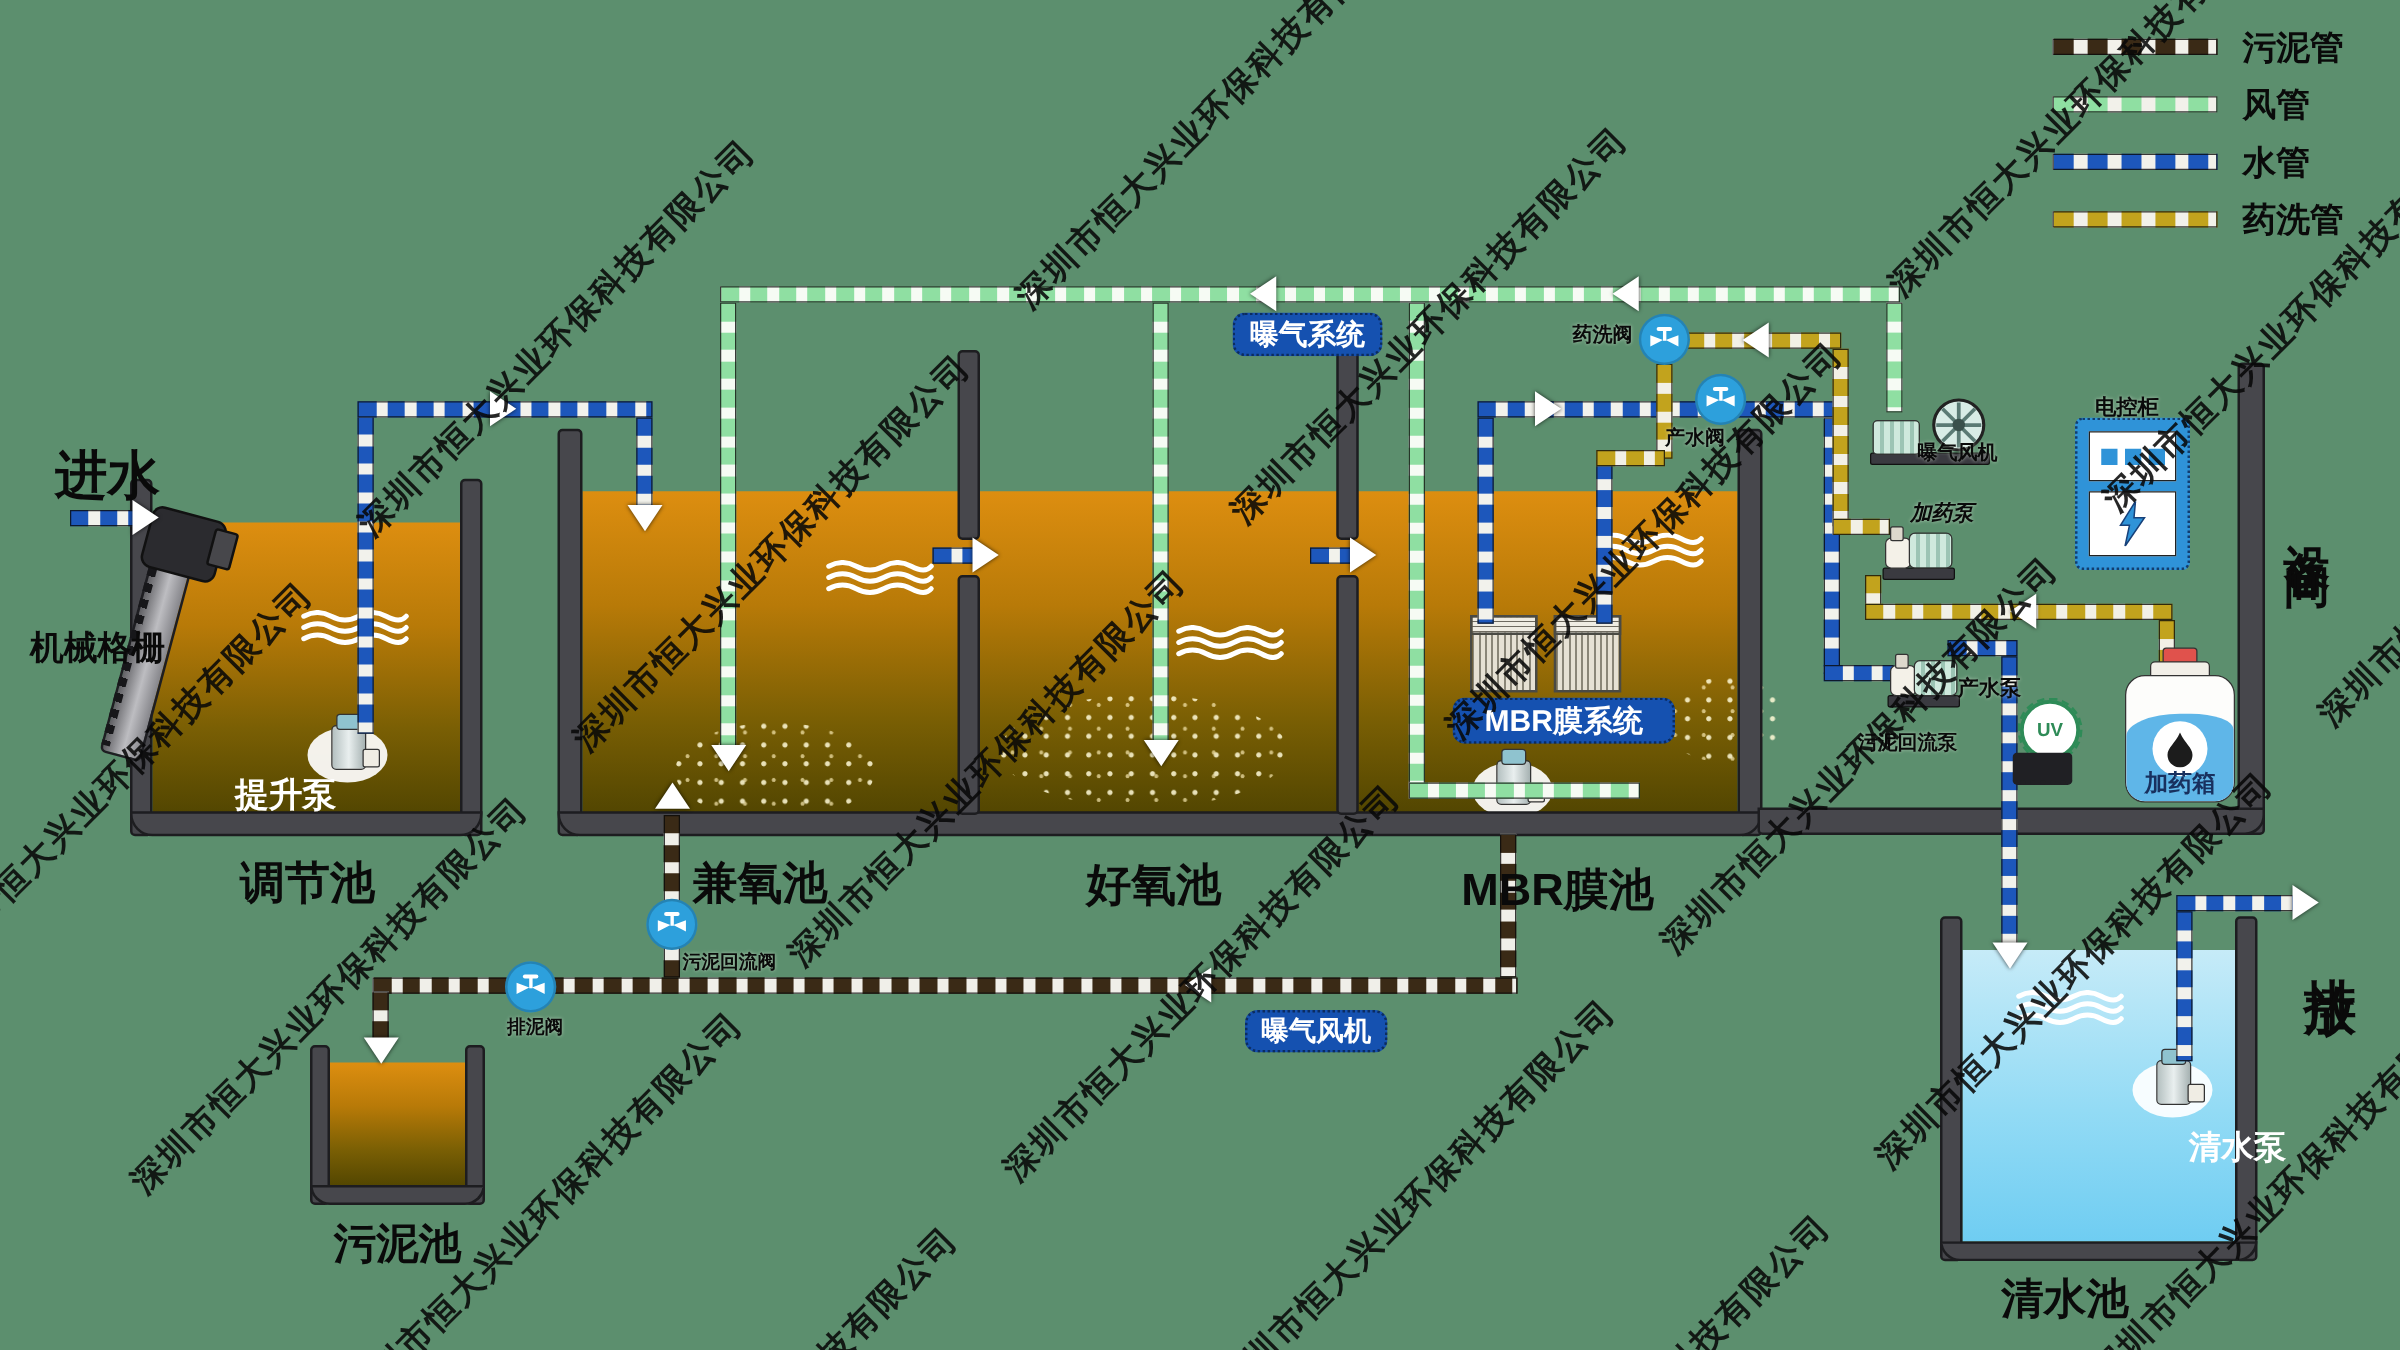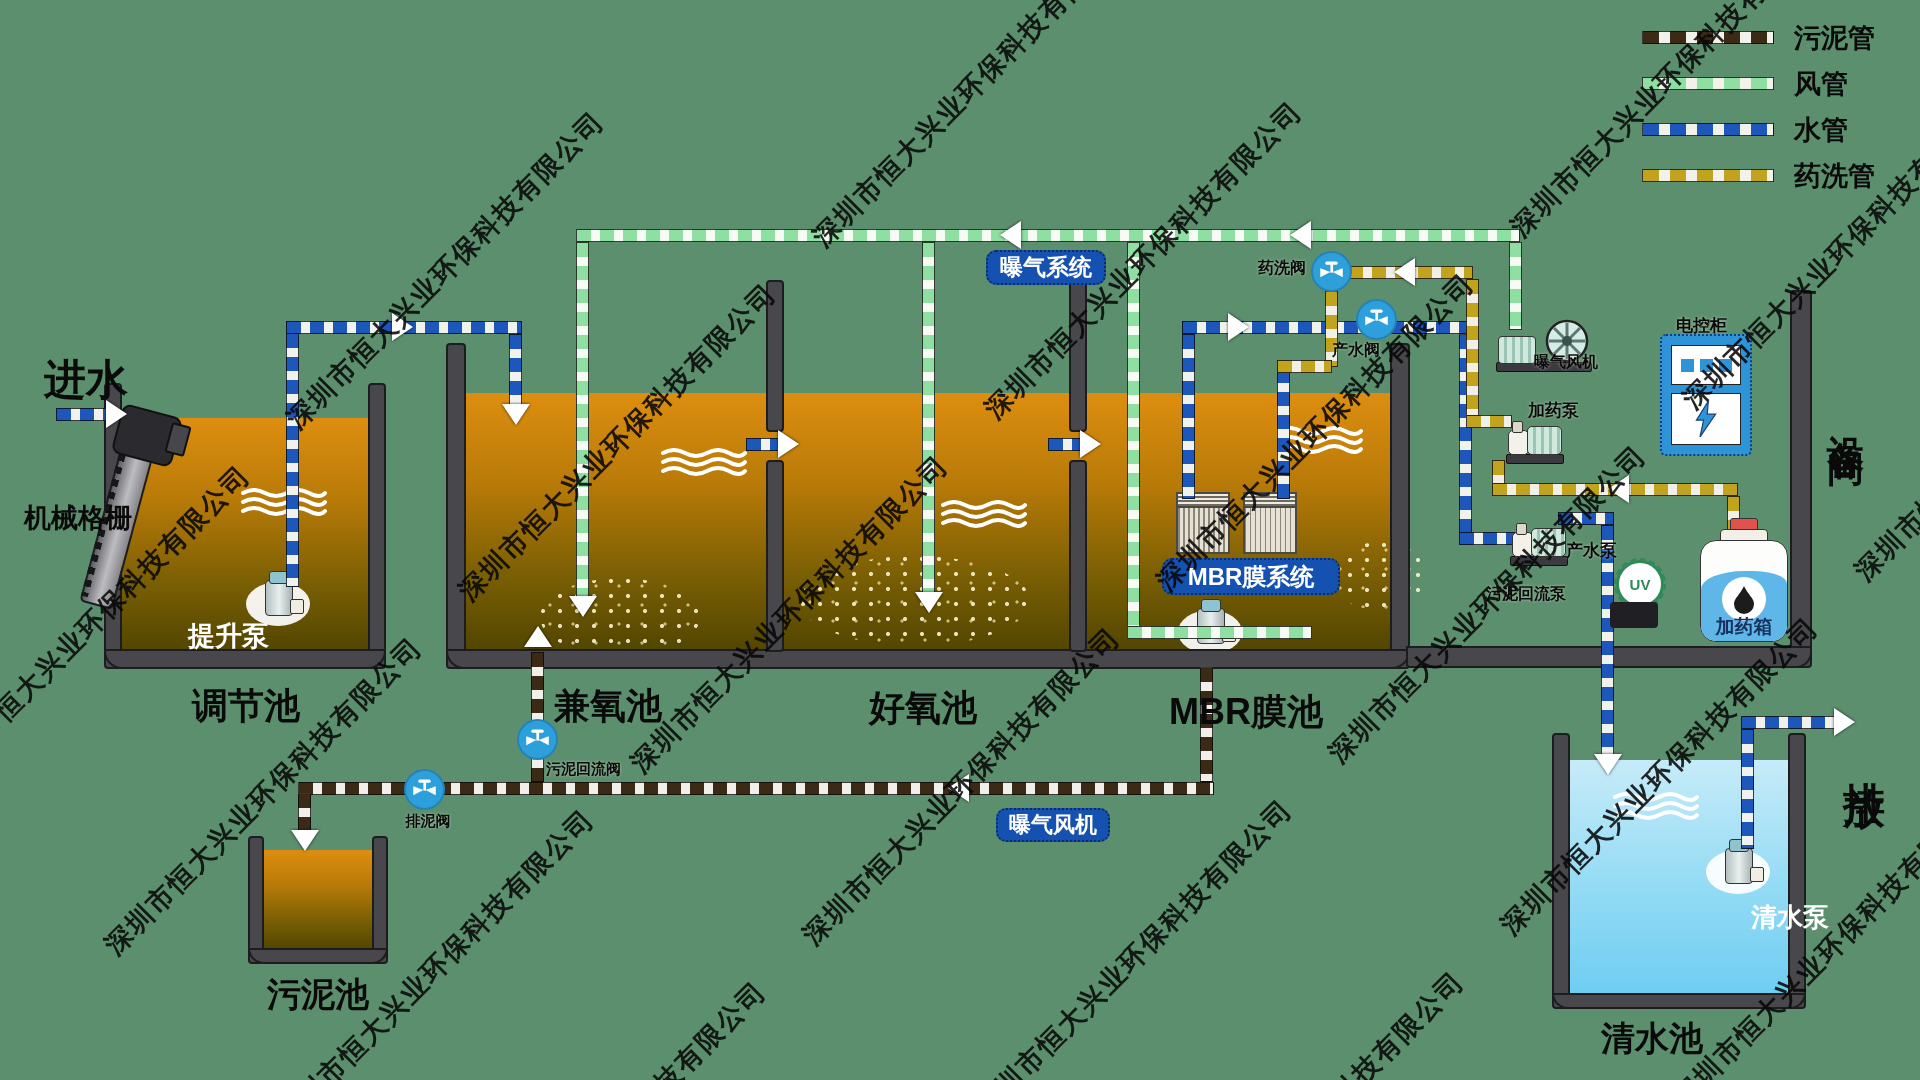--- a/index.html
+++ b/index.html
@@ -284,21 +284,21 @@
   <polygon points="12,0 2,16 8,16 5,30 18,11 11,11" fill="#2f93d8" stroke="#17417a" stroke-width="1"></polygon>
         </svg>
       </div>
   </div>
   <div class="lb sm" style="left:1676px;top:314px;font-size:17px;">电控柜</div>
   <div class="pumph" style="left:1506px;top:418px;">
     <div class="pbase"></div>
       <div class="pvol"></div>
       <div class="pbody"></div>
   </div>
-  <div class="lb sm" style="left:1528px;top:399px;font-size:17px;">加药泵</div>
+  <div class="lb sm" style="left:1528px;top:399px;font-size:17px;font-style:italic;">加药泵</div>
   <div class="pumph" style="left:1510px;top:520px;">
     <div class="pbase"></div>
       <div class="pvol"></div>
       <div class="pbody"></div>
   </div>
   <div class="lb sm" style="left:1566px;top:539px;font-size:17px;">产水泵</div>
   <div class="lb sm" style="left:1486px;top:584px;font-size:16px;">污泥回流泵</div>
   <div class="uvb">UV</div>
   <div class="uvu"></div>
   <div class="bottle">

